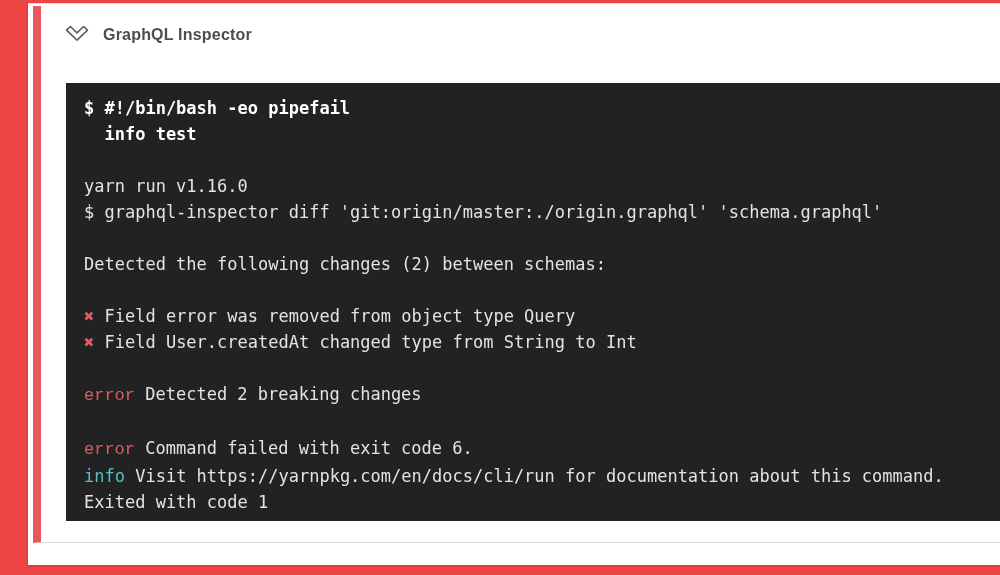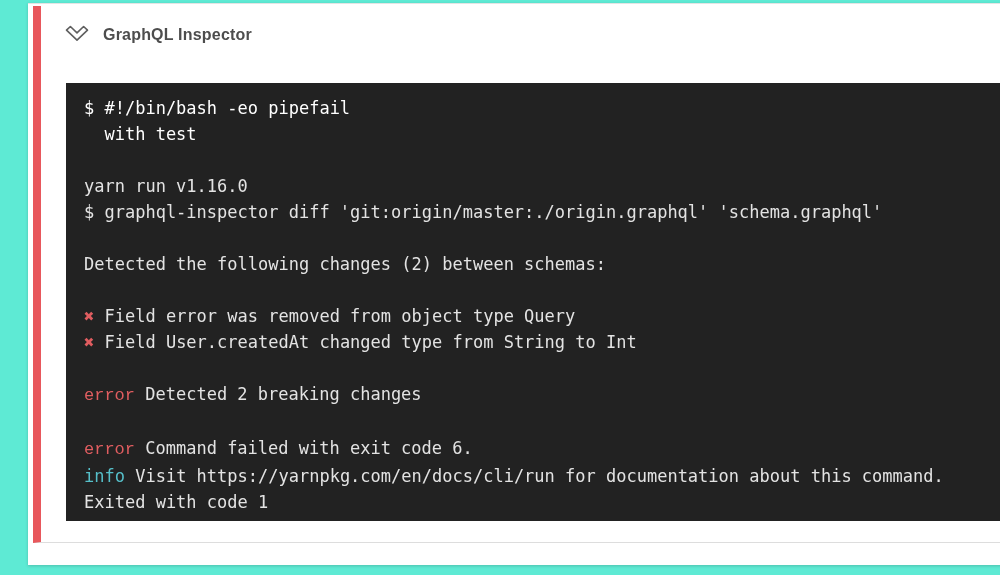--- a/index.html
+++ b/index.html
@@ -6,21 +6,21 @@
     --accent:#e8575c;
     --term-bg:#222222;
     --term-text:#e3e3e3;
     --term-bright:#ffffff;
     --term-red:#e05d60;
     --term-cyan:#56bfc9;
   }
   *{margin:0;padding:0;box-sizing:border-box;}
   html,body{width:1000px;height:575px;overflow:hidden;}
   body{font-family:"Liberation Sans", sans-serif;background:#f0f0f0;}
-  .stage{position:relative;width:1000px;height:575px;background:#5eead4;overflow:hidden;}
+  .stage{position:relative;width:1000px;height:575px;background:#ef4444;overflow:hidden;}
 
   .card{
     position:absolute;left:28px;top:3px;width:1000px;height:562px;
     background:#fff;border-top:1px solid #e4e4e4;
     box-shadow:0 1px 3px rgba(0,0,0,0.18);
   }
   .step{
     position:absolute;left:5px;top:2px;right:0;height:537px;
     border-left:8px solid var(--accent);
     border-bottom:1px solid #ddd;
@@ -39,21 +39,21 @@
     background:var(--term-bg);
     padding:12px 18px 10px 18px;
     overflow:hidden;
   }
   .term-line{
     font-family:"DejaVu Sans Mono","Liberation Mono",monospace;
     font-size:17px;line-height:26px;
     color:var(--term-text);
     white-space:pre;
   }
-  .seg-bold{font-weight:normal;color:var(--term-bright);}
+  .seg-bold{font-weight:bold;color:var(--term-bright);}
   .seg-red{color:var(--term-red);font-weight:bold;}
   .seg-red-label{color:var(--term-red);font-family:Liberation Mono, monospace;}
   .seg-cyan{color:var(--term-cyan);}
 </style>
 </head>
 <body>
 
 <div class="stage">
   <div class="card">
     <div class="step">
@@ -61,21 +61,21 @@
         <span class="chev">
           <svg width="26" height="22" viewBox="0 0 26 22" fill="none">
             <path d="M2.5 6.2 L13 16.2 L23.5 6.2 L19.6 2.5 L13 8.8 L6.4 2.5 Z" stroke="#5f5f5f" stroke-width="1.6" stroke-linejoin="round" fill="none"></path>
           </svg>
         </span>
         <span class="step-title">GraphQL Inspector</span>
       </div>
       <div class="terminal">
         <div>
             <div class="term-line"><span class="seg-bold">$ #!/bin/bash -eo pipefail</span></div>
-            <div class="term-line"><span class="seg-bold">  with test</span></div>
+            <div class="term-line"><span class="seg-bold">  info test</span></div>
             <div class="term-line">&nbsp;</div>
             <div class="term-line"><span>yarn run v1.16.0</span></div>
             <div class="term-line"><span>$ graphql-inspector diff 'git:origin/master:./origin.graphql' 'schema.graphql'</span></div>
             <div class="term-line">&nbsp;</div>
             <div class="term-line"><span>Detected the following changes (2) between schemas:</span></div>
             <div class="term-line">&nbsp;</div>
             <div class="term-line"><span class="seg-red">✖</span><span> Field error was removed from object type Query</span></div>
             <div class="term-line"><span class="seg-red">✖</span><span> Field User.createdAt changed type from String to Int</span></div>
             <div class="term-line">&nbsp;</div>
             <div class="term-line"><span class="seg-red-label">error</span><span> Detected 2 breaking changes</span></div>

